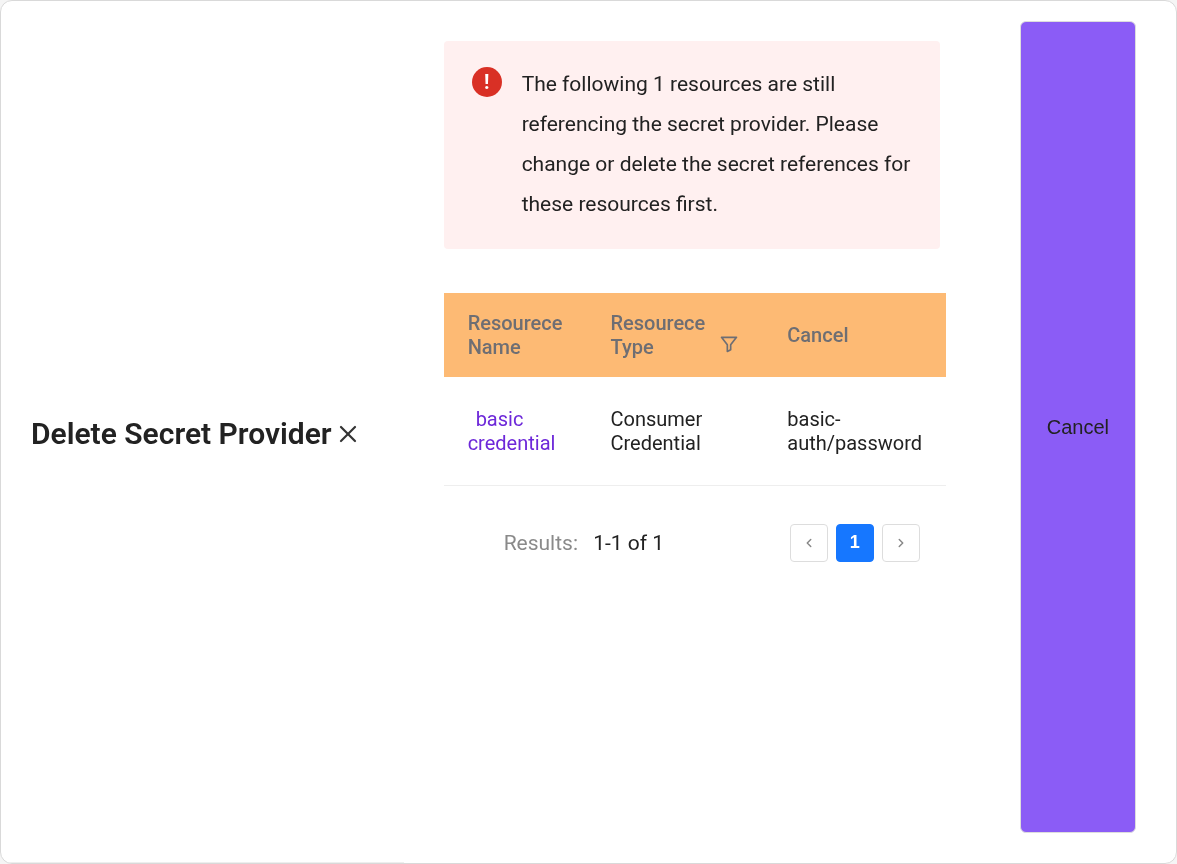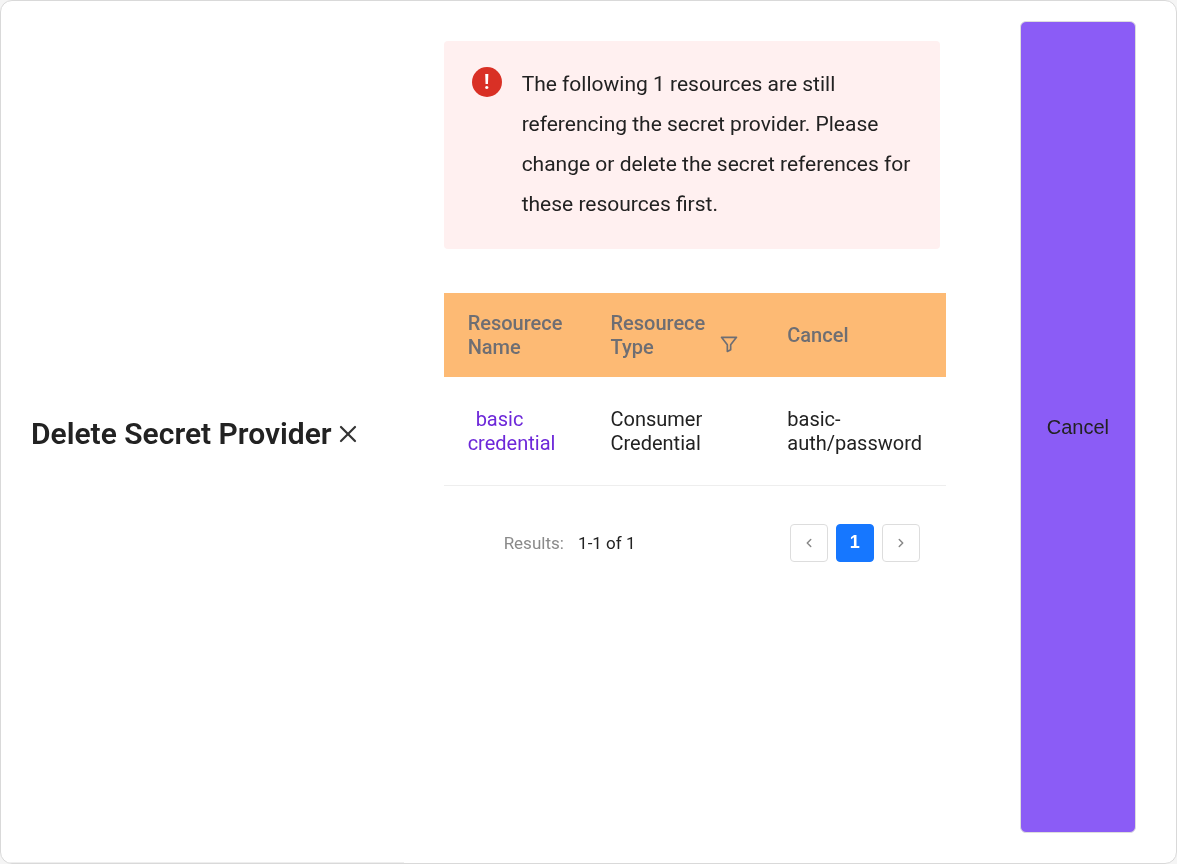--- a/index.html
+++ b/index.html
@@ -116,21 +116,21 @@
     text-decoration: none;
     margin-left: 8px;
   }
   .pagination-row {
     display: flex;
     align-items: center;
     justify-content: space-between;
     padding: 38px 0 0 0;
   }
   .results-text {
-    font-size: 17px;
+    font-size: 21px;
     color: #222;
     padding-left: 60px;
   }
   .results-label { color: #8a8a8a; margin-right: 10px; }
   .pagination {
     display: flex;
     gap: 8px;
     align-items: center;
     padding-right: 20px;
   }

